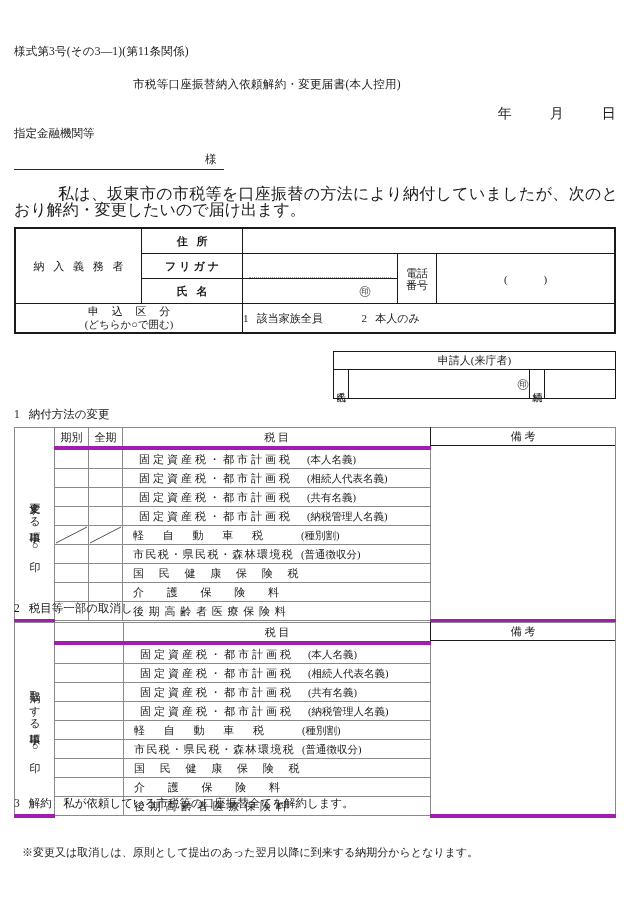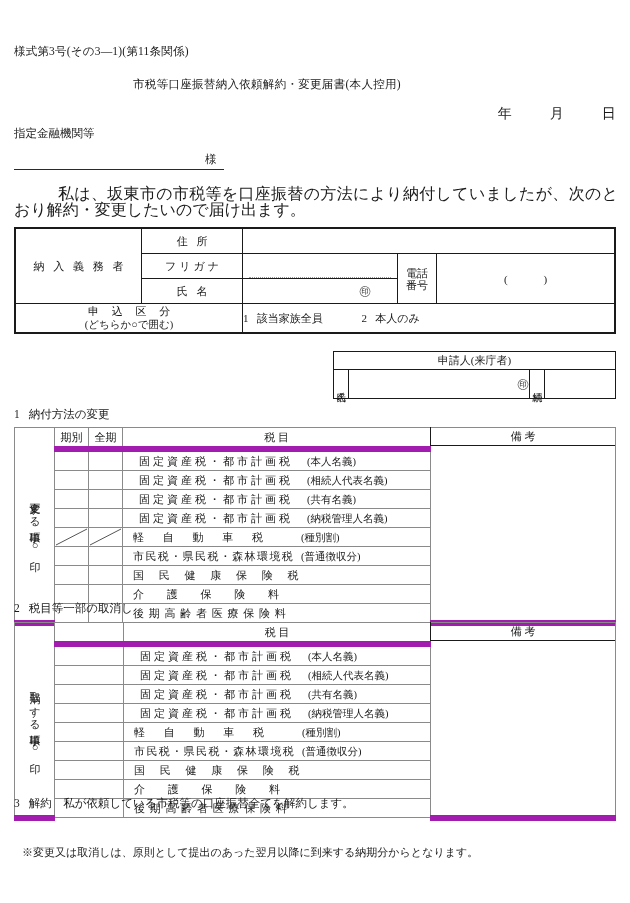--- a/index.html
+++ b/index.html
@@ -85,21 +85,21 @@
     font-size: 11px;
     padding: 0;
     vertical-align: middle;
   }
   #payer-table .lbl {
     text-align: center;
     letter-spacing: 3px;
     text-indent: 3px;
     white-space: nowrap;
   }
-  .cell-h24 { height: 24px; }
+  .cell-h24 { height: 24px; font-weight: bold; }
   .spread5 { letter-spacing: 5px; text-indent: 5px; }
 
   #payer-name-label-cell { width: 125px; }
   #payer-sub-label { width: 100px; }
   #tel-label-cell { width: 38px; line-height: 12px; font-size: 10.5px; text-align:center; }
 
   .furigana-inner {
     height: 22px;
     border-bottom: 1px dotted #9a9a9a;
     margin: 0 6px 0 6px;
@@ -233,21 +233,21 @@
     padding-left: 10px;
     white-space: nowrap;
   }
   .tax-table .remark-col {
     width: 184px;
     text-align: center;
     vertical-align: top;
     padding-top: 1px;
   }
   .tax-table .remark-body { border-top: 1px solid #1a1a1a; }
-  .tax-table .hdr-row td { border-bottom: 6px solid #a21caf; }
+  .tax-table .hdr-row td { border-bottom: 4px solid #a21caf; }
 
   .itemname {
     display: inline-block;
     min-width: 168px;
     letter-spacing: 3px;
   }
   .itemname.sp1 { letter-spacing: 3.0px; margin-left: 6px; }
   .itemname.sp2 { letter-spacing: 8.0px; }
   .itemname.sp3 { letter-spacing: 6.0px; }
   .itemname.sp4 { letter-spacing: 10.0px; }

